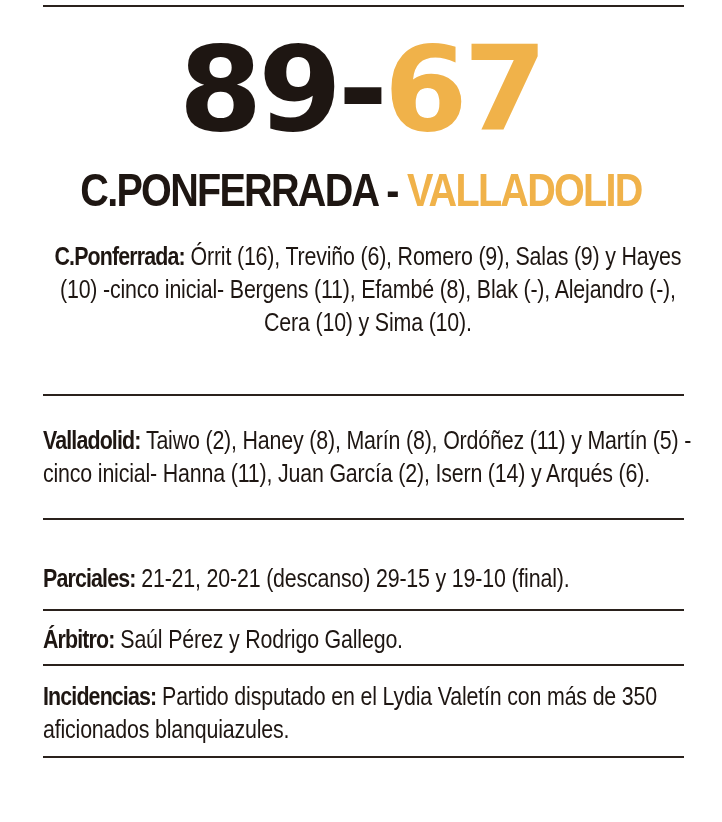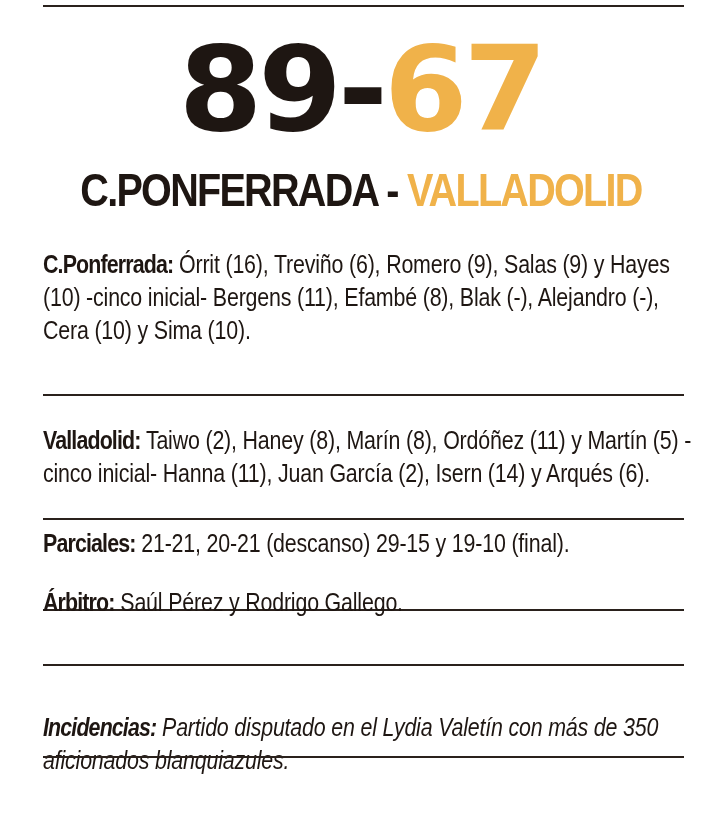--- a/index.html
+++ b/index.html
@@ -35,36 +35,36 @@
 <div class="rule top"></div>
 
 <div class="score">
   <span class="dark">89</span><span class="dark">-</span><span class="accent">67</span>
 </div>
 
 <div class="teams">
   <span class="dark">C.PONFERRADA</span><span class="dark"> - </span><span class="accent">VALLADOLID</span>
 </div>
 
-<div class="block" style="top:248px;">
+<div class="block" style="top:240px;text-align:center;">
   <span class="inner"><span class="label">C.Ponferrada:</span><span> Órrit (16), Treviño (6), Romero (9), Salas (9) y Hayes (10) -cinco inicial- Bergens (11), Efambé (8), Blak (-), Alejandro (-), Cera (10) y Sima (10).</span></span>
 </div>
 <div class="rule sep" style="top:394px;"></div>
 
 <div class="block" style="top:424px;">
   <span class="inner"><span class="label">Valladolid:</span><span> Taiwo (2), Haney (8), Marín (8), Ordóñez (11) y Martín (5) -cinco inicial- Hanna (11), Juan García (2), Isern (14) y Arqués (6).</span></span>
 </div>
 <div class="rule sep" style="top:518px;"></div>
 
-<div class="block" style="top:527px;">
+<div class="block" style="top:562px;">
   <span class="inner"><span class="label">Parciales:</span><span> 21-21, 20-21 (descanso) 29-15 y 19-10 (final).</span></span>
 </div>
 <div class="rule sep" style="top:609px;"></div>
 
-<div class="block" style="top:586px;">
+<div class="block" style="top:623px;">
   <span class="inner"><span class="label">Árbitro:</span><span> Saúl Pérez y Rodrigo Gallego.</span></span>
 </div>
 <div class="rule sep" style="top:664px;"></div>
 
-<div class="block" style="top:711px;font-style:italic;">
+<div class="block" style="top:680px;">
   <span class="inner"><span class="label">Incidencias:</span><span> Partido disputado en el Lydia Valetín con más de 350 aficionados blanquiazules.</span></span>
 </div>
 <div class="rule sep" style="top:756px;"></div>
 
 </body></html>

